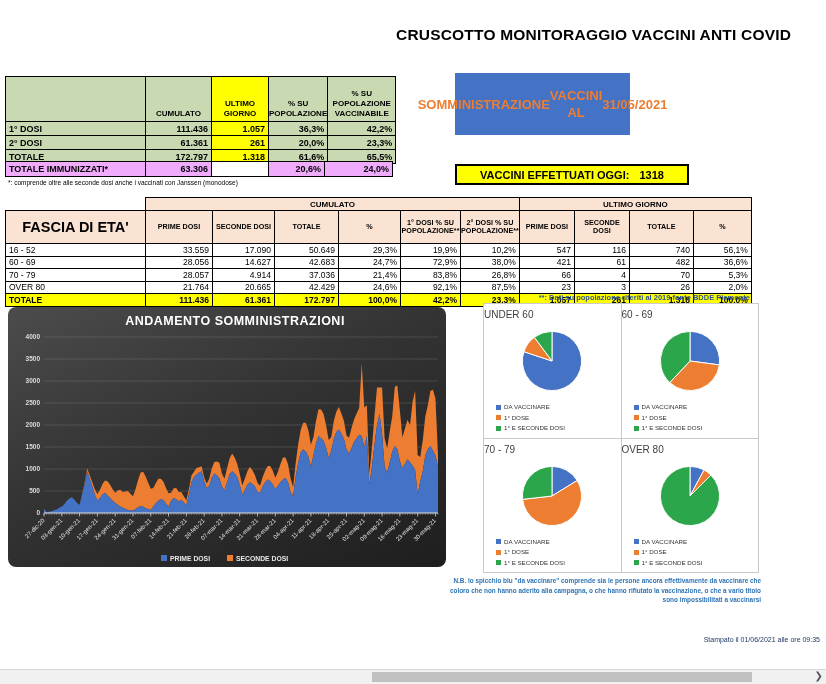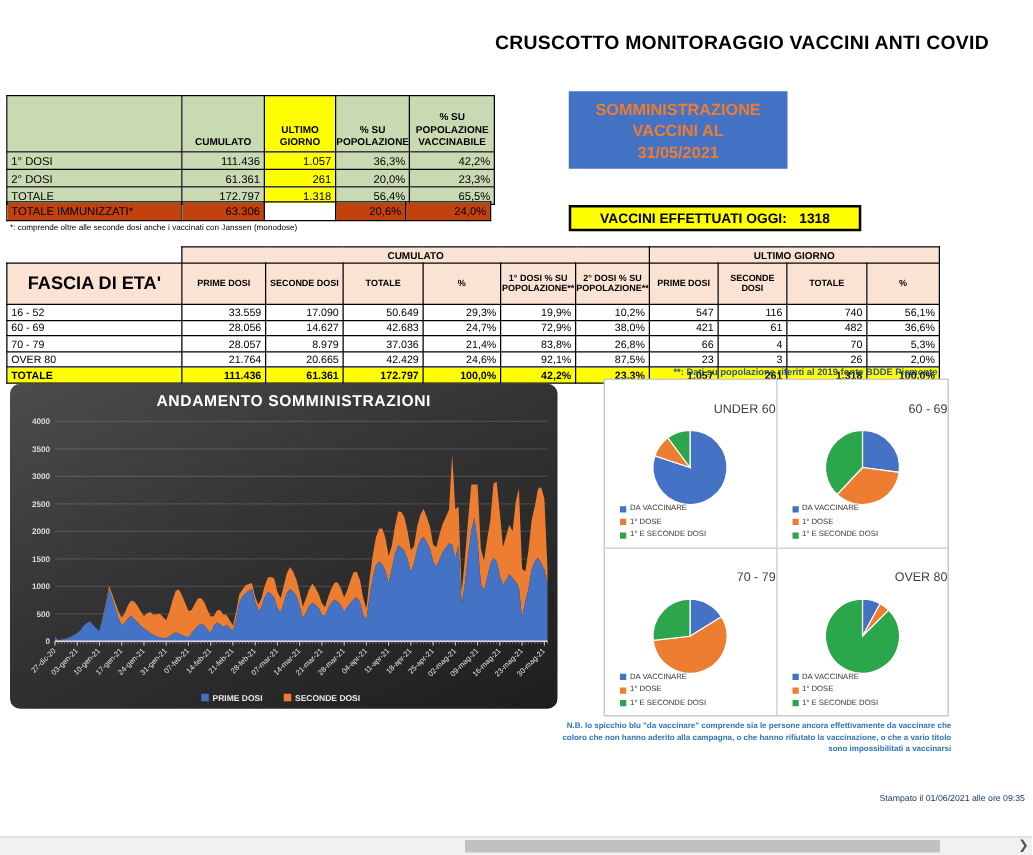--- a/index.html
+++ b/index.html
@@ -8,35 +8,35 @@
   .abs{position:absolute;}
   
   #main-title{left:396px;top:26px;width:428px;font-size:15.5px;font-weight:bold;
               letter-spacing:.2px;text-align:left;white-space:nowrap;}
   
   table{border-collapse:collapse;table-layout:fixed;}
   td,th{overflow:hidden;padding:0;}
   .b{border:1px solid #000;}
   .greenc{background:#c9dab3;}
   .yellowc{background:#ffff00;}
-  .salmonc{background:#c2410c;}
+  .salmonc{background:#f0abfc;}
   .salmonl{background:#fbe3d4;}
   .num{text-align:right;padding-right:3px;}
   .lab{text-align:left;padding-left:3px;}
   #summary-table,#immunized-table{left:5px;}
   #summary-table{top:76px;}
   #summary-table th{font-size:8px;font-weight:bold;vertical-align:bottom;
                     padding-bottom:2px;line-height:10px;}
-  #summary-table td,#immunized-table td{font-size:9px;font-weight:normal;height:13px;}
+  #summary-table td,#immunized-table td{font-size:9px;font-weight:bold;height:13px;}
   #immunized-table{top:161px;}
   #immunized-table td{height:14px;}
   #footnote-1{left:8px;top:179px;font-size:6.5px;color:#000;}
   
   #blue-box{left:455px;top:73px;width:175px;height:62px;background:#4472c4;
-            display:flex;flex-direction:column;justify-content:center;align-items:center;}
+            display:flex;flex-direction:row;justify-content:center;align-items:center;}
   #blue-box div{color:#ed7d31;font-weight:bold;font-size:13px;line-height:17px;text-align:center;}
   #today-box{left:455px;top:164px;width:230px;height:17px;background:#ffff00;border:2px solid #000;
              font-size:11px;font-weight:bold;display:flex;align-items:center;justify-content:center;gap:10px;}
   
   #age-table{left:5px;top:197px;}
   #age-table .grp{font-size:8px;font-weight:bold;text-align:center;height:12px;}
   #age-table .colh{font-size:7.2px;font-weight:bold;text-align:center;vertical-align:middle;
                    line-height:8.5px;height:32px;}
   #age-table .fascia{font-size:14.5px;font-weight:bold;text-align:center;margin-left:32px;}
   #age-table .drow td{font-size:8.5px;height:11.5px;background:#fff;}
@@ -45,21 +45,21 @@
               color:#2e5395;text-align:right;}
   
   #chart-panel{left:8px;top:307px;width:438px;height:260px;border-radius:8px;
                background:linear-gradient(155deg,#4c4c4c 0%,#333333 45%,#1e1e1e 100%);}
   svg text{font-family:"Liberation Sans",sans-serif;}
   
   #pie-grid{left:483px;top:303px;width:274px;height:268px;display:grid;
             grid-template-columns:1fr 1fr;grid-template-rows:1fr 1fr;background:#c9c9c9;gap:1px;
             border:1px solid #c9c9c9;}
   .pie-panel{background:#fff;position:relative;}
-  .pie-title{text-align:right;font-size:10px;color:#404040;margin-top:18px;}
+  .pie-title{text-align:left;font-size:10px;color:#404040;margin-top:5px;}
   .pie-svg{display:block;margin:1px auto 0 auto;}
   .pie-legend{position:absolute;left:12px;bottom:4px;list-style:none;margin:0;padding:0;}
   .pie-legend li{font-size:6.2px;color:#333;line-height:10.5px;display:flex;align-items:center;gap:3px;}
   .swatch{display:inline-block;width:5px;height:5px;flex:0 0 5px;}
   
   #nb-note{left:443px;top:576px;width:318px;font-size:6.4px;font-weight:bold;color:#2e74b5;
            text-align:right;line-height:9.5px;}
   #printed{right:6px;top:636px;font-size:7px;color:#1f3864;}
   
   #hscrollbar{left:0;bottom:0;width:826px;height:14px;background:#f1f1f1;border-top:1px solid #d6d6d6;}
@@ -100,21 +100,21 @@
       <td class="b greenc lab">2° DOSI</td>
       <td class="b greenc num">61.361</td>
       <td class="b yellowc num">261</td>
       <td class="b greenc num">20,0%</td>
       <td class="b greenc num">23,3%</td>
     </tr>
     <tr>
       <td class="b greenc lab">TOTALE</td>
       <td class="b greenc num">172.797</td>
       <td class="b yellowc num">1.318</td>
-      <td class="b greenc num">56,4%</td>
+      <td class="b greenc num">61,6%</td>
       <td class="b greenc num">65,5%</td>
     </tr>
   </tbody>
     </table>
   <table class="abs" id="immunized-table">
     <colgroup>
         <col style="width:140px">
         <col style="width:66px">
         <col style="width:57px">
         <col style="width:56px">
@@ -198,21 +198,21 @@
       <td class="b num">72,9%</td>
       <td class="b num">38,0%</td>
       <td class="b num">421</td>
       <td class="b num">61</td>
       <td class="b num">482</td>
       <td class="b num">36,6%</td>
     </tr>
     <tr class="drow">
       <td class="b lab">70 - 79</td>
       <td class="b num">28.057</td>
-      <td class="b num">8.979</td>
+      <td class="b num">4.914</td>
       <td class="b num">37.036</td>
       <td class="b num">21,4%</td>
       <td class="b num">83,8%</td>
       <td class="b num">26,8%</td>
       <td class="b num">66</td>
       <td class="b num">4</td>
       <td class="b num">70</td>
       <td class="b num">5,3%</td>
     </tr>
     <tr class="drow">

